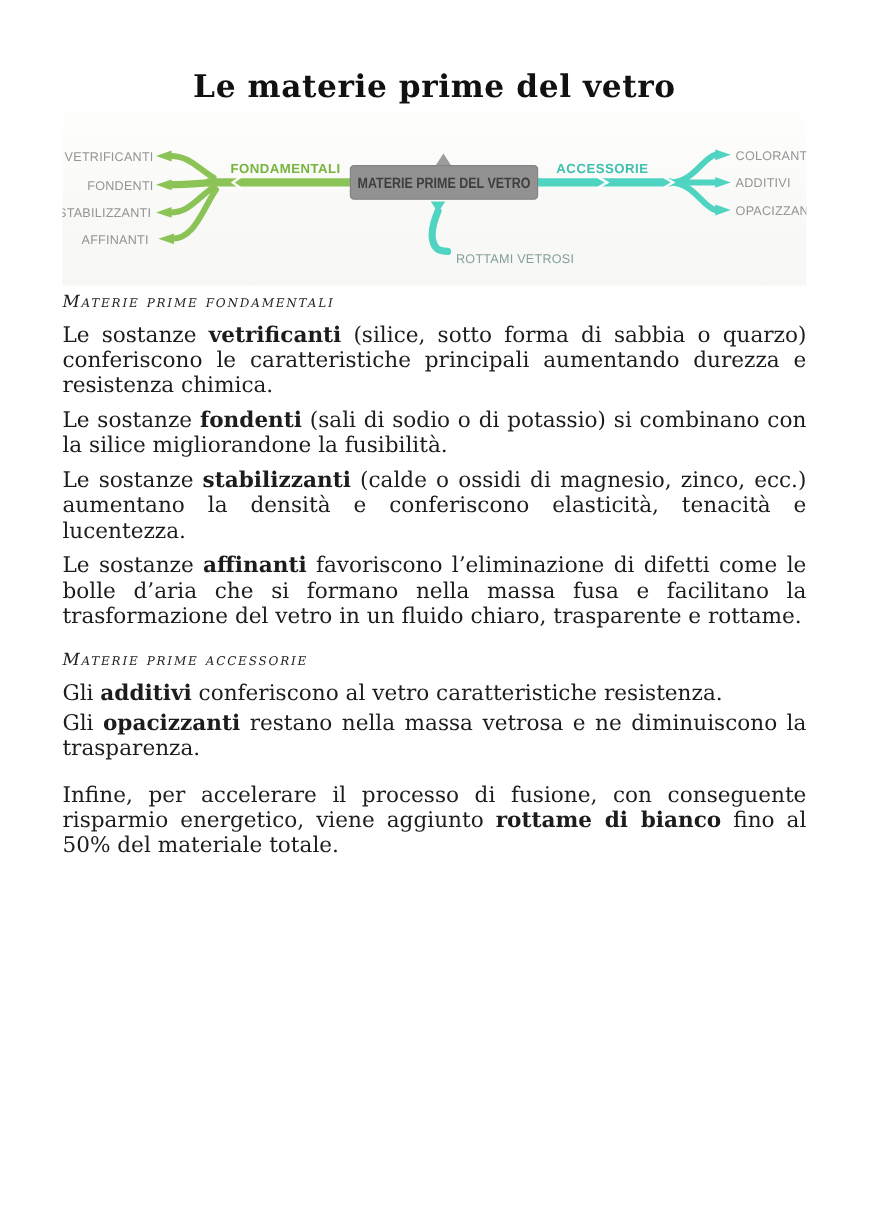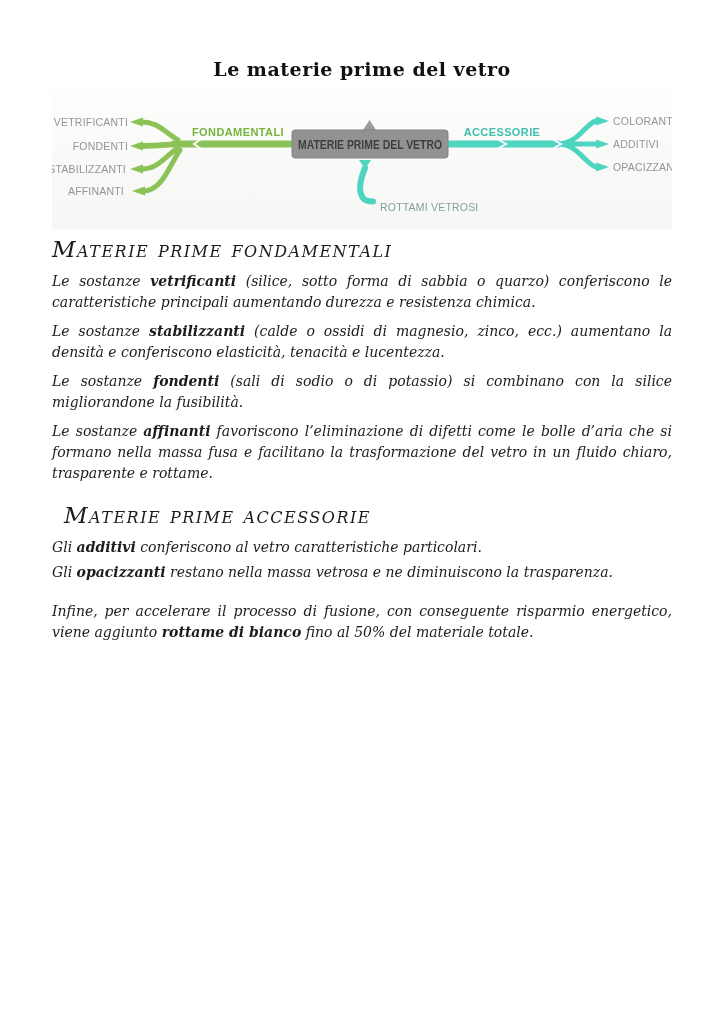--- a/index.html
+++ b/index.html
@@ -8,21 +8,21 @@
     background: #ffffff;
     font-family: "DejaVu Serif", serif;
     color: #1c1c1c;
     overflow: hidden;
   }
   .page { padding: 0 52px; }
 
   .doc-title {
     font-family: "DejaVu Serif", serif;
     font-weight: bold;
-    font-size: 19px;
+    font-size: 26px;
     text-align: center;
     letter-spacing: 0.5px;
     color: #111;
     margin: 58px 0 4px 0;
   }
 
   .mindmap {
     width: 620px; height: 146px;
     margin: 0 0 6px 0;
     background: linear-gradient(180deg, #fefefd 0%, #f9f9f7 55%, #f7f7f5 100%);
@@ -46,33 +46,32 @@
   .center-box  { fill: var(--box_bg); stroke: #848484; stroke-width: 1px; }
   .center-text { font-family: "Liberation Sans", sans-serif; font-size: 12.5px; font-weight: bold; fill: var(--box_text); }
   .up-arrow { fill: #9c9c9c; }
   .rottami { fill: var(--rottami_label); }
 
   .section-heading {
     font-family: "DejaVu Serif", serif;
     font-style: italic;
     font-variant: small-caps;
     font-weight: normal;
-    font-size: 23px;
+    font-size: 14px;
     letter-spacing: 1.5px;
     color: #1b1b1b;
     margin: 6px 0 9px 0;
   }
-  .section-heading.second { margin-top: 18px; margin-left: 12px; }
+  .section-heading.second { margin-top: 18px; }
 
   .body-par {
-    font-size: 14px;
+    font-size: 18px;
     line-height: 21px;
     text-align: justify;
     margin: 4px 0 8px 0;
-    font-style: italic;
   }
   .body-par b { font-weight: bold; }
   .tight { margin-bottom: 0; }
   .closing { margin-top: 18px; }
 </style>
 </head>
 <body>
 
 <main class="page">
 
@@ -124,26 +123,26 @@
       <text class="node-label" x="561" y="64">ADDITIVI</text>
       <text class="node-label" x="561" y="87">OPACIZZANTI</text>
 
       <text class="node-label rottami" x="328" y="127">ROTTAMI VETROSI</text>
     </svg>
   </figure>
 
   <section>
     <h2 class="section-heading">Materie prime fondamentali</h2>
     <p class="body-par"><span>Le sostanze </span><b>vetrificanti</b><span> (silice, sotto forma di sabbia o quarzo) conferiscono le caratteristiche principali aumentando durezza e resistenza chimica.</span></p>
+    <p class="body-par"><span>Le sostanze </span><b>fondenti</b><span> (sali di sodio o di potassio) si combinano con la silice migliorandone la fusibilità.</span></p>
     <p class="body-par"><span>Le sostanze </span><b>stabilizzanti</b><span> (calde o ossidi di magnesio, zinco, ecc.) aumentano la densità e conferiscono elasticità, tenacità e lucentezza.</span></p>
-    <p class="body-par"><span>Le sostanze </span><b>fondenti</b><span> (sali di sodio o di potassio) si combinano con la silice migliorandone la fusibilità.</span></p>
     <p class="body-par"><span>Le sostanze </span><b>affinanti</b><span> favoriscono l’eliminazione di difetti come le bolle d’aria che si formano nella massa fusa e facilitano la trasformazione del vetro in un fluido chiaro, trasparente e rottame.</span></p>
   </section>
 
   <section>
     <h2 class="section-heading second">Materie prime accessorie</h2>
-    <p class="body-par tight"><span>Gli </span><b>additivi</b><span> conferiscono al vetro caratteristiche particolari.</span></p>
+    <p class="body-par tight"><span>Gli </span><b>additivi</b><span> conferiscono al vetro caratteristiche resistenza.</span></p>
     <p class="body-par tight"><span>Gli </span><b>opacizzanti</b><span> restano nella massa vetrosa e ne diminuiscono la trasparenza.</span></p>
   </section>
 
   <p class="body-par closing"><span>Infine, per accelerare il processo di fusione, con conseguente risparmio energetico, viene aggiunto </span><b>rottame di bianco</b><span> fino al 50% del materiale totale.</span></p>
 
 </main>
 
 </body></html>

